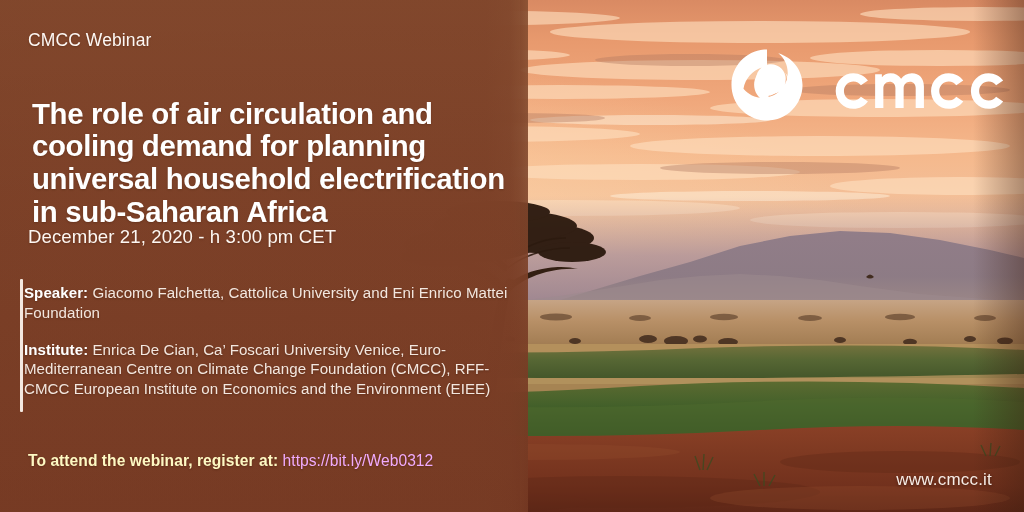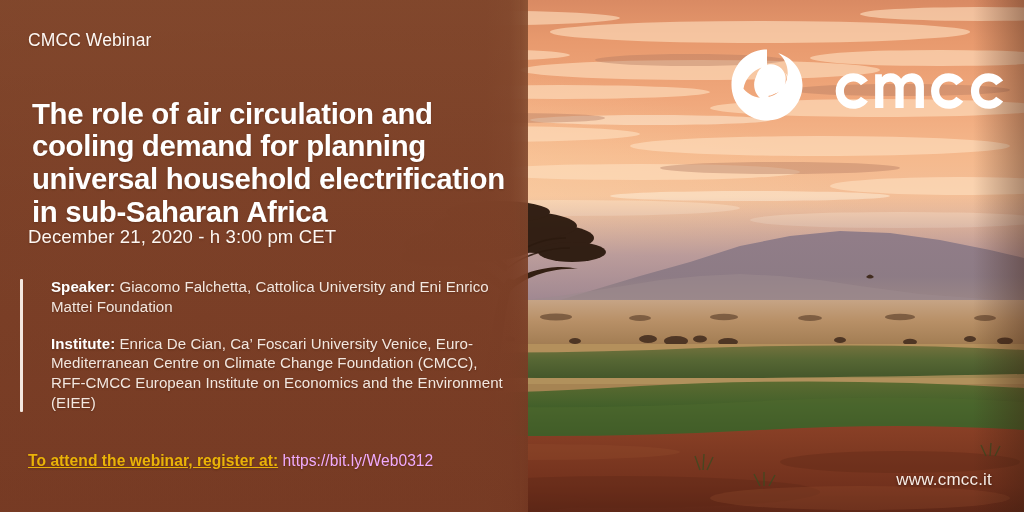--- a/index.html
+++ b/index.html
@@ -68,34 +68,34 @@
     text-shadow:0 1px 2px rgba(60,25,10,.35);
     text-align:right;
   }
 
   
   .credits{position:absolute;left:20px;top:277px;width:490px;}
   .credits-rule{
     position:absolute;left:0;top:2px;width:3px;height:133px;
     background:#f4e8e0;border-radius:1px;
   }
-  .credits-body{padding-left:31px;}
+  .credits-body{padding-left:4px;margin-top:6px;}
   .cred-line{
     font-size:15.1px;line-height:1.31;color:#f3e7df;font-weight:400;
     letter-spacing:0.05px;text-shadow:0 1px 2px rgba(60,25,10,.40);
   }
   .cred-line b{color:#ffffff;font-weight:700;}
   .cred-gap{height:17px;}
 
   .register{
     position:absolute;left:28px;top:452px;
     font-size:15.6px;color:#f2e6de;letter-spacing:0.05px;
     white-space:nowrap;text-shadow:0 1px 2px rgba(60,25,10,.40);
   }
-  .register b{color:#eab308;font-weight:700;text-decoration:underline;}
+  .register b{color:#fef9c3;font-weight:700;}
   .register span.url{font-weight:400;color:#f0abfc;}
 
   
   .logo{
     position:absolute;left:730px;top:48px;
     display:flex;align-items:center;gap:20px;
   }
   .logo-mark{width:74px;height:74px;display:block;}
   .logo-word{height:52px;display:block;}
 

